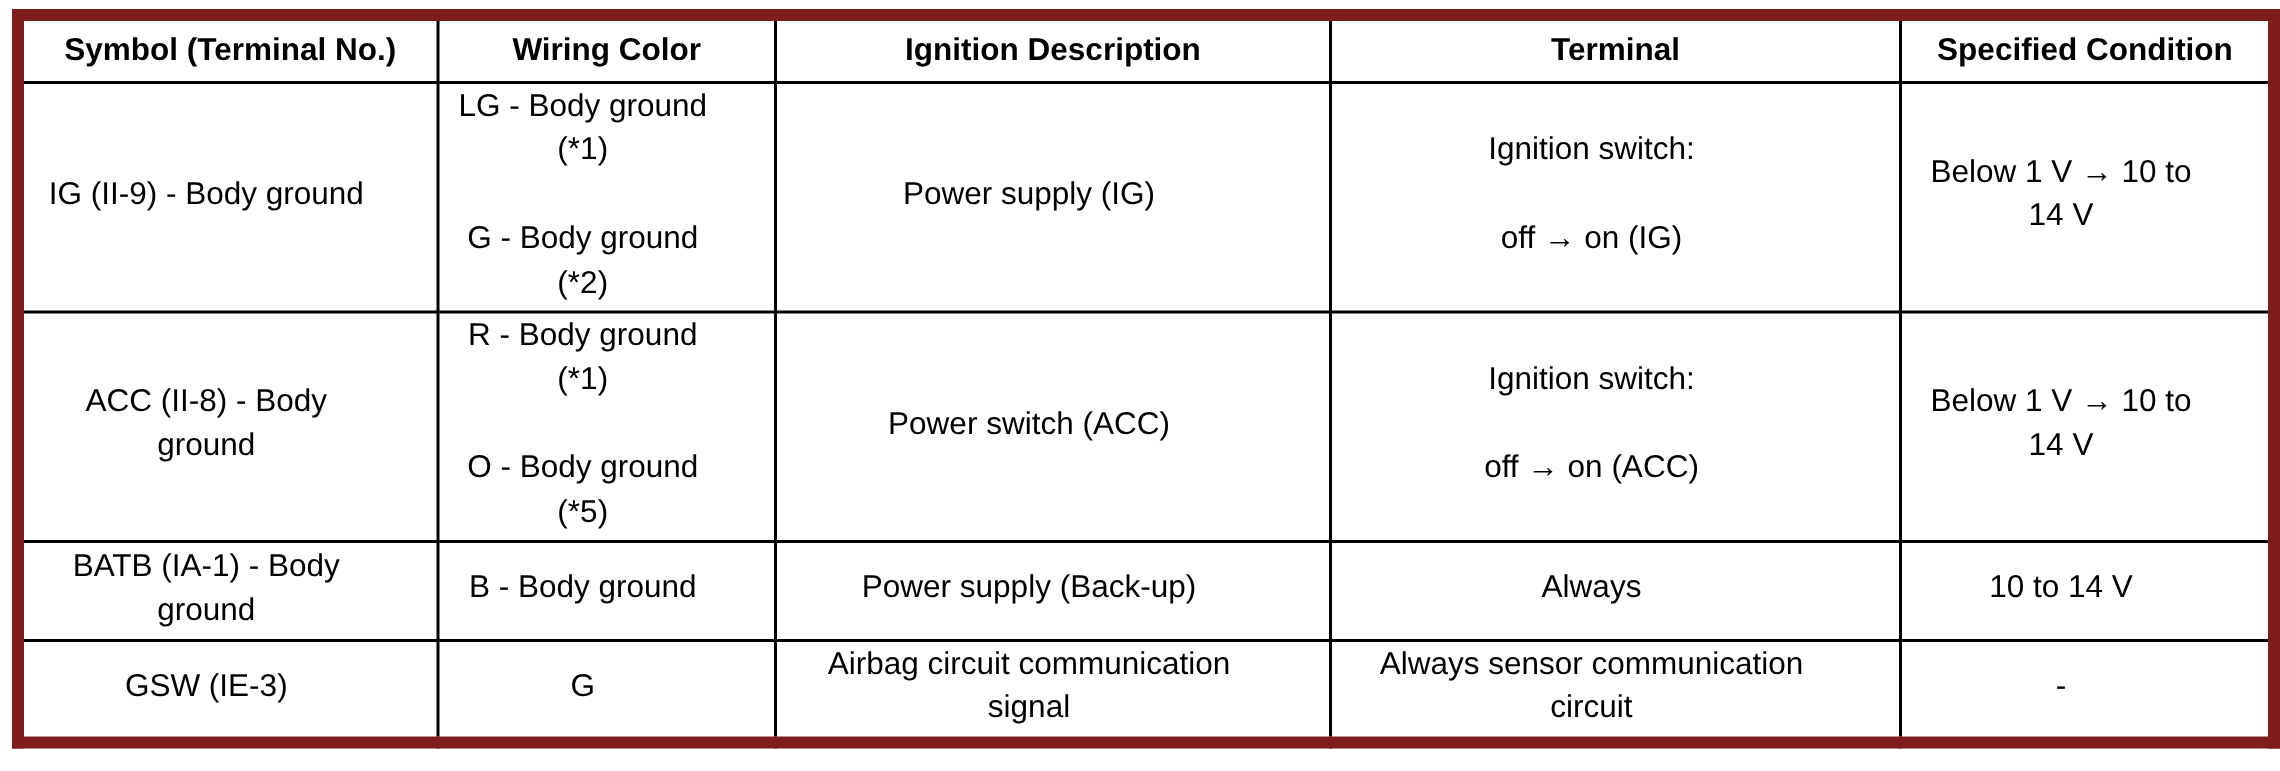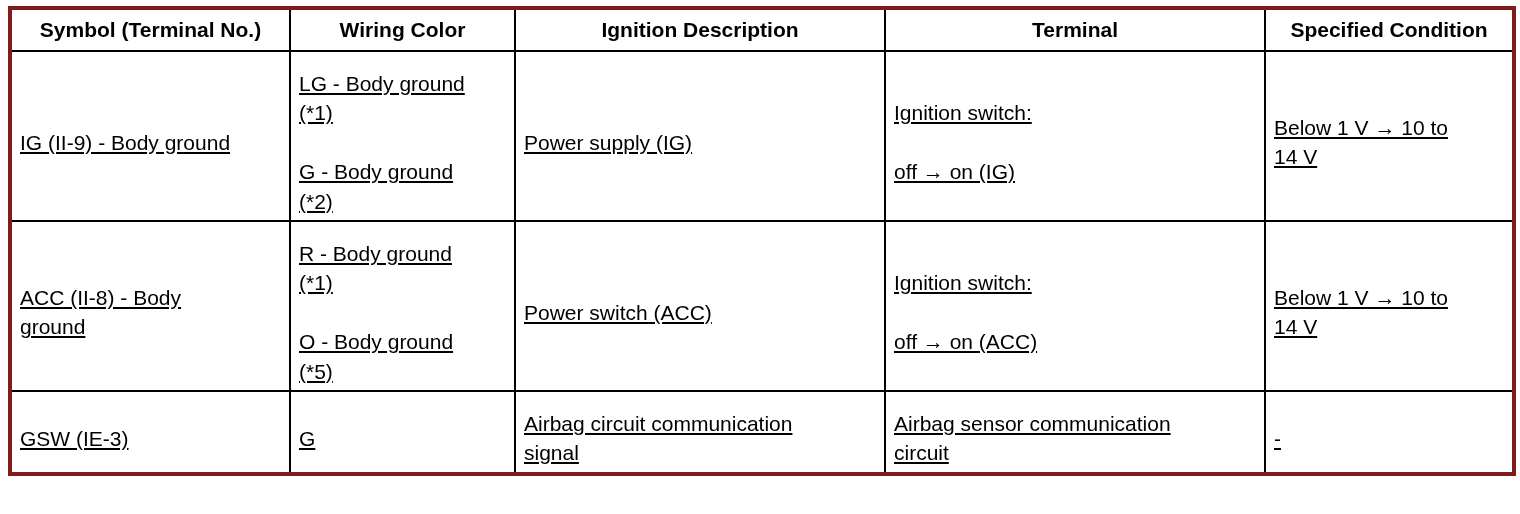--- a/index.html
+++ b/index.html
@@ -13,44 +13,43 @@
   .page {
     box-sizing: border-box;
     padding: 6px 8px;
     font-family: "Liberation Sans", sans-serif;
     color: #000000;
   }
   table.terminal-table {
     border-collapse: collapse;
     table-layout: fixed;
     width: 1504px;
-    border: 4px solid #7f1d1d;
+    border: 8px solid #7f1d1d;
     font-size: 21px;
     line-height: 1.4;
   }
   table.terminal-table th,
   table.terminal-table td {
     border: 2px solid #000000;
     overflow: hidden;
     color: #000000;
   }
   table.terminal-table th {
     font-weight: bold;
     text-align: center;
     vertical-align: middle;
     padding: 4px 4px;
     white-space: nowrap;
     height: 32px;
   }
   table.terminal-table td {
-    text-align: left;
+    text-align: center;
     vertical-align: middle;
-    padding: 17px 40px 4px 8px;
+    padding: 0 40px 4px 8px;
     white-space: pre-line;
-    text-decoration: underline;
   }
   tr.row-h1 { height: 150px; }
   tr.row-h2 { height: 150px; }
   tr.row-h3 { height: 66px; }
   tr.row-h4 { height: 68px; }
 </style>
 </head>
 <body>
 
 <div class="page">
@@ -87,22 +86,29 @@
         <td>ACC (II-8) - Body ground</td>
         <td>R - Body ground (*1)
 
 O - Body ground (*5)</td>
         <td>Power switch (ACC)</td>
         <td>Ignition switch:
 
 off → on (ACC)</td>
         <td>Below 1 V → 10 to 14 V</td>
       </tr>
+      <tr class="row-h3">
+        <td>BATB (IA-1) - Body ground</td>
+        <td>B - Body ground</td>
+        <td>Power supply (Back-up)</td>
+        <td>Always</td>
+        <td>10 to 14 V</td>
+      </tr>
       <tr class="row-h4">
         <td>GSW (IE-3)</td>
         <td>G</td>
         <td>Airbag circuit communication signal</td>
-        <td>Airbag sensor communication circuit</td>
+        <td>Always sensor communication circuit</td>
         <td>-</td>
       </tr>
     </tbody>
   </table>
 </div>
 
 </body></html>

